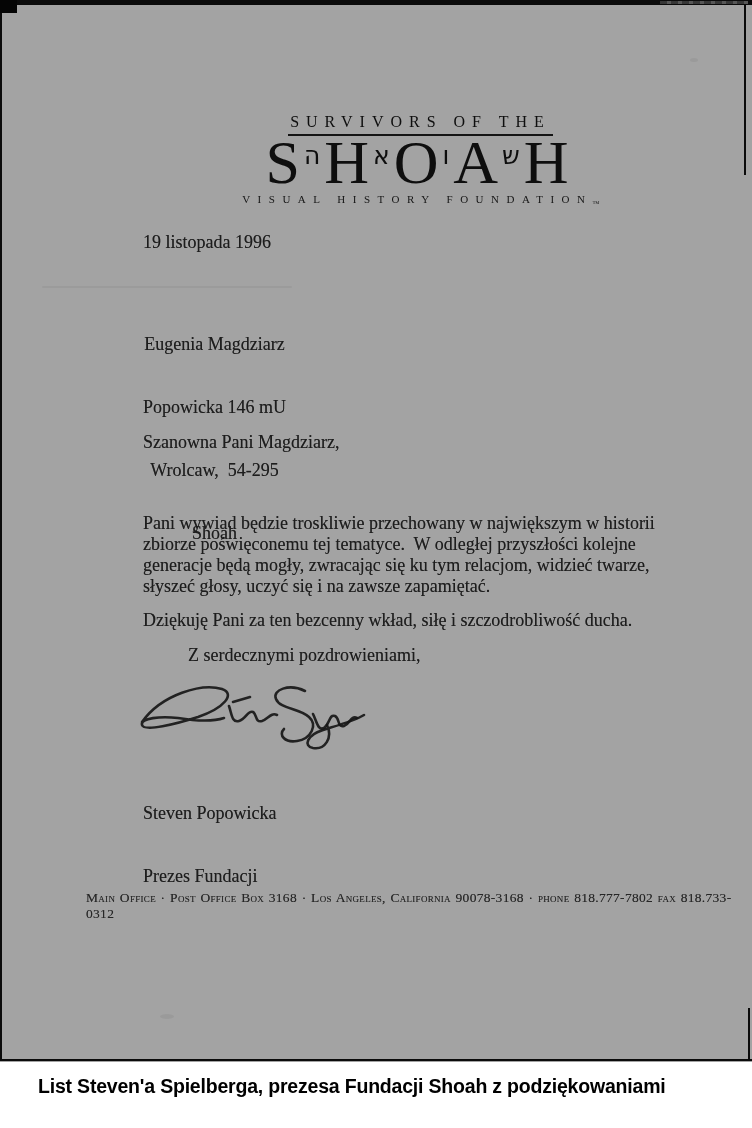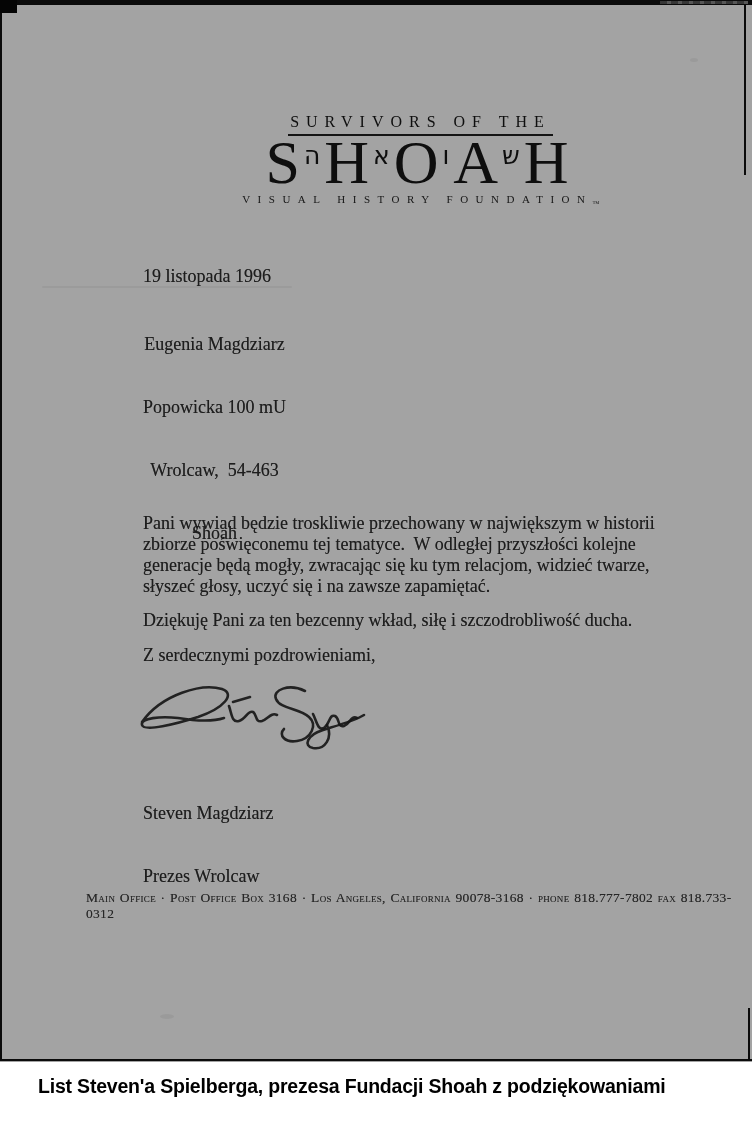--- a/index.html
+++ b/index.html
@@ -36,28 +36,28 @@
   .wordmark{display:flex;justify-content:center;align-items:center;height:50px;margin-top:1px;}
   .wordmark span{unicode-bidi:isolate;display:inline-block;}
   .wordmark .lat{font-size:62px;line-height:0.78;font-family:"Liberation Serif",serif;margin:0 1px;font-weight:400;}
   .wordmark .heb{font-size:25px;font-family:"DejaVu Sans",sans-serif;transform:translateY(-7px);margin:0 3px;}
   .lh-bottom{font-size:11px;letter-spacing:7.5px;margin-right:-7.5px;margin-top:6px;color:#161616;}
   .lh-bottom .tm{font-size:7px;letter-spacing:0;vertical-align:sub;}
 
   
   .txt{position:absolute;left:143px;font-size:18px;line-height:21px;color:#1d1d1d;
        text-shadow:0 0 0.5px rgba(30,30,30,0.55);white-space:pre-wrap;}
-  .date-line{top:232px;margin-top:34px;}
+  .date-line{top:232px;}
   .addr{top:292px;text-align:center;}
   .salutation{top:432px;}
   .para{width:552px;}
   .para1{top:460px;}
   .para2{top:513px;}
   .para3{top:610px;width:560px;}
-  .closing{top:645px;}
+  .closing{top:645px;margin-left:45px;}
   .signer{top:761px;}
 
   .signature{position:absolute;left:136px;top:680px;width:232px;height:74px;}
   .signature svg{width:100%;height:100%;}
   .signature path{fill:none;stroke:#171717;stroke-width:2.6;stroke-linecap:round;stroke-linejoin:round;opacity:.92;}
 
   
   .letter-footer{
     position:absolute;top:890px;left:86px;width:666px;text-align:left;
     font-variant:small-caps;font-size:13.5px;letter-spacing:0.3px;word-spacing:1px;color:#262626;
@@ -107,45 +107,46 @@
         </div>
       <div class="lh-bottom">
         <span>VISUAL HISTORY FOUNDATION</span><span class="tm">™</span>
       </div>
     </div>
 
     <div class="txt date-line">19 listopada 1996</div>
 
     <div class="txt addr">
       <div>Eugenia Magdziarz</div>
-      <div>Popowicka 100 mU</div>
-      <div>Wrolcaw,  54-463</div>
+      <div>Popowicka 146 mU</div>
+      <div>Wrolcaw,  54-295</div>
       <div>Shoah</div>
     </div>
 
+    <div class="txt salutation">Szanowna Pani Magdziarz,</div>
 
     <div class="txt para para2">Pani wywiad będzie troskliwie przechowany w największym w historii zbiorze poświęconemu tej tematyce.  W odległej przyszłości kolejne generacje będą mogły, zwracając się ku tym relacjom, widzieć twarze, słyszeć głosy, uczyć się i na zawsze zapamiętać.</div>
     <div class="txt para para3">Dziękuję Pani za ten bezcenny wkład, siłę i szczodrobliwość ducha.</div>
 
     <div class="txt closing">Z serdecznymi pozdrowieniami,</div>
 
     <div class="signature">
       <svg viewBox="0 0 232 74" xmlns="http://www.w3.org/2000/svg">
         <path d="M6,42 C26,14 66,3 86,9 C100,14 88,28 62,37 C40,44 8,52 6,45 C4,38 25,36 42,38 C60,41 76,42 88,38"></path>
         <path d="M93,26 C96,35 96,43 103,41 C110,39 112,30 117,32 C121,34 119,43 126,41 C132,39 135,32 141,35"></path>
         <path d="M97,22 L114,17"></path>
         <path d="M169,11 C153,3 136,10 140,19 C144,29 163,28 173,37 C182,45 175,59 161,61 C149,63 142,55 148,49"></path>
         <path d="M177,34 C181,42 182,51 188,48 C194,44 193,34 199,36 C204,38 201,48 208,46 C214,44 215,35 221,38"></path>
         <path d="M191,45 C197,58 189,70 177,68 C167,66 171,55 187,50 C203,45 218,41 228,35"></path>
       </svg>
     </div>
 
     <div class="txt signer">
-      <div>Steven Magdziarz</div>
-      <div>Prezes Wrolcaw</div>
+      <div>Steven Popowicka</div>
+      <div>Prezes Fundacji</div>
     </div>
 
     <div class="letter-footer">Main Office  ·  Post Office Box 3168  ·  Los Angeles, California 90078-3168  ·  phone 818.777-7802 fax 818.733-0312</div>
   </div>
 
   <div class="caption-bar">
     <div class="caption">List Steven'a Spielberga, prezesa Fundacji Shoah z podziękowaniami</div>
   </div>
 
 </div>

